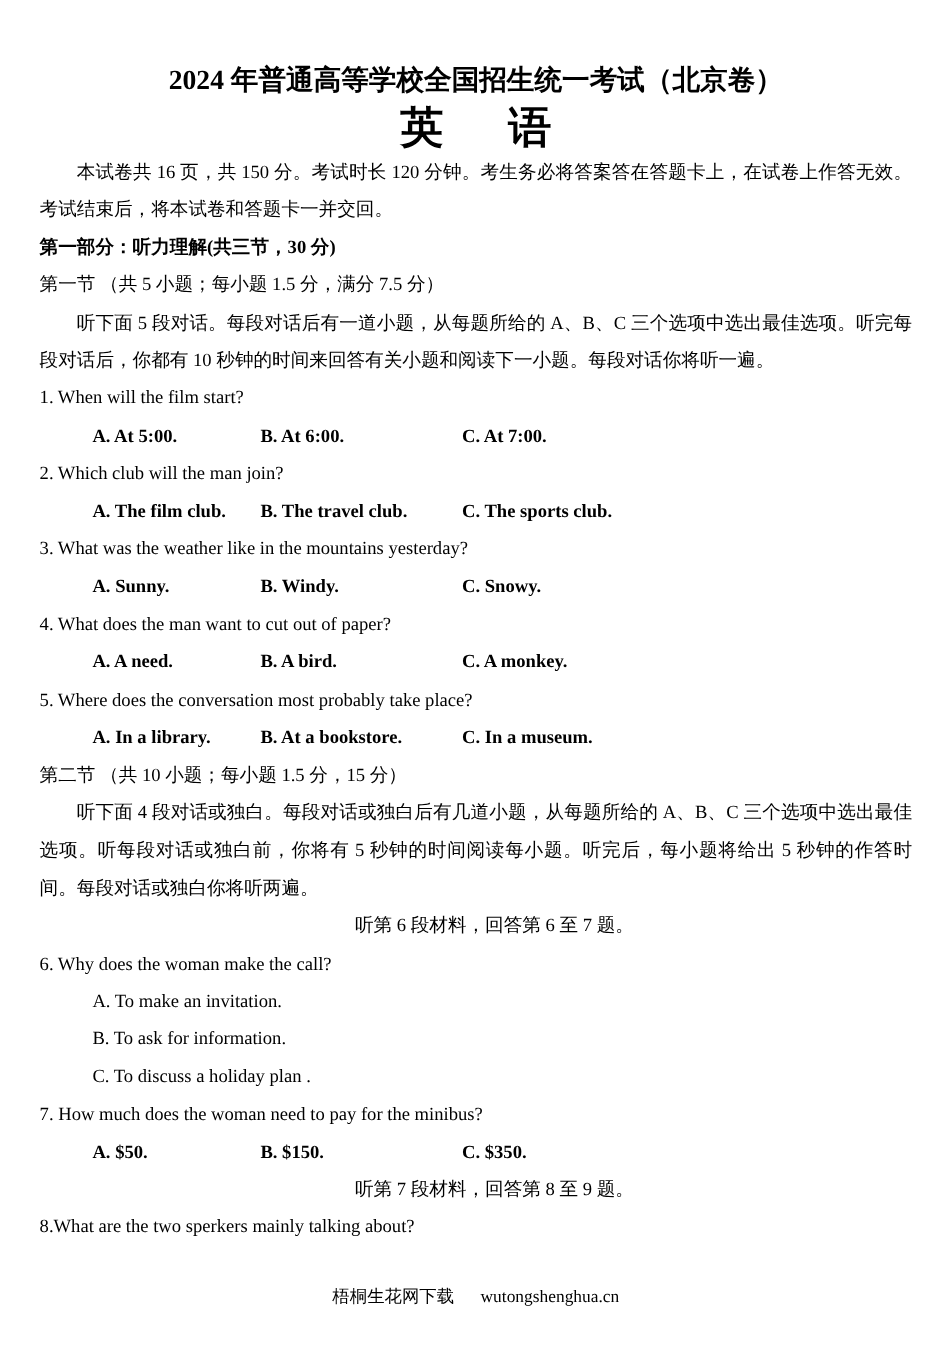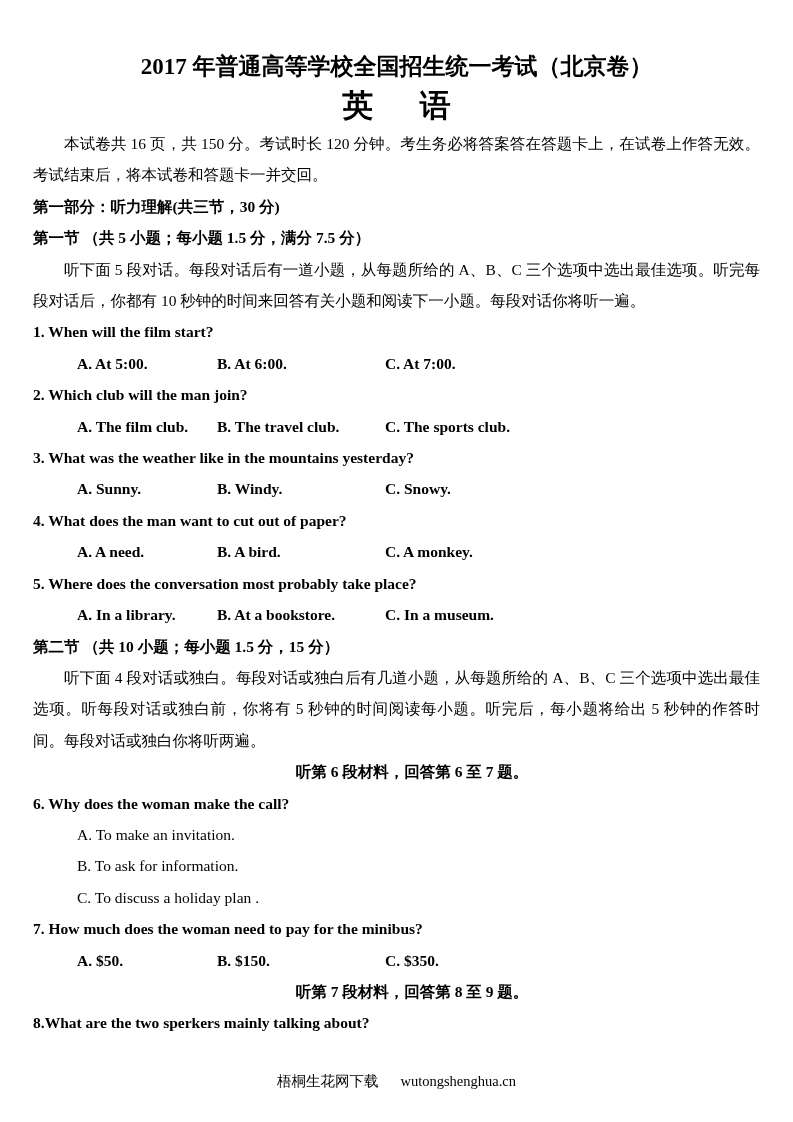--- a/index.html
+++ b/index.html
@@ -19,28 +19,27 @@
   .doc-title {
     text-align: center;
     font-weight: bold;
     font-size: 23px;
     line-height: 34px;
     white-space: nowrap;
   }
   .doc-subject {
     text-align: center;
     font-weight: bold;
-    font-size: 31px;
+    font-size: 36px;
     line-height: 44px;
     white-space: pre;
   }
   .line {
     line-height: 31.4px;
     white-space: nowrap;
-    font-weight: bold;
   }
   .para {
     margin: 0;
     line-height: 31.4px;
     text-indent: 2em;
     text-align: justify;
   }
   .bold { font-weight: bold; }
   .indent { text-indent: 2em; text-align: center; }
   .opts {
@@ -65,21 +64,21 @@
     font-size: 14.5px;
     line-height: 18px;
   }
   .footer .gap { display: inline-block; width: 22px; }
 </style>
 </head>
 <body>
 
 <div class="page">
 
-  <div class="doc-title">2017 年普通高等学校全国招生统一考试（北京卷）</div>
+  <div class="doc-title">2024 年普通高等学校全国招生统一考试（北京卷）</div>
   <div class="doc-subject">英      语</div>
 
   <p class="para">本试卷共 16 页，共 150 分。考试时长 120 分钟。考生务必将答案答在答题卡上，在试卷上作答无效。考试结束后，将本试卷和答题卡一并交回。</p>
 
   <div class="line bold">第一部分：听力理解(共三节，30 分)</div>
 
   <div class="line">第一节 （共 5 小题；每小题 1.5 分，满分 7.5 分）</div>
   <p class="para">听下面 5 段对话。每段对话后有一道小题，从每题所给的 A、B、C 三个选项中选出最佳选项。听完每段对话后，你都有 10 秒钟的时间来回答有关小题和阅读下一小题。每段对话你将听一遍。</p>
 
   <div class="line">1. When will the film start?</div>

